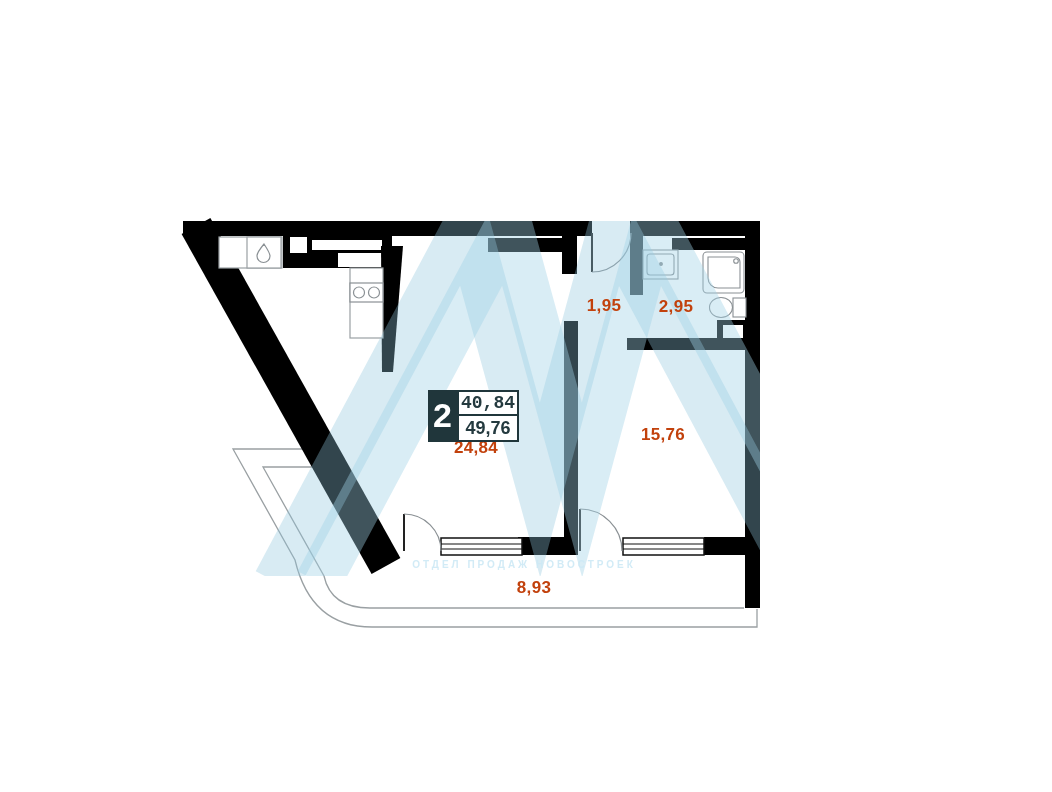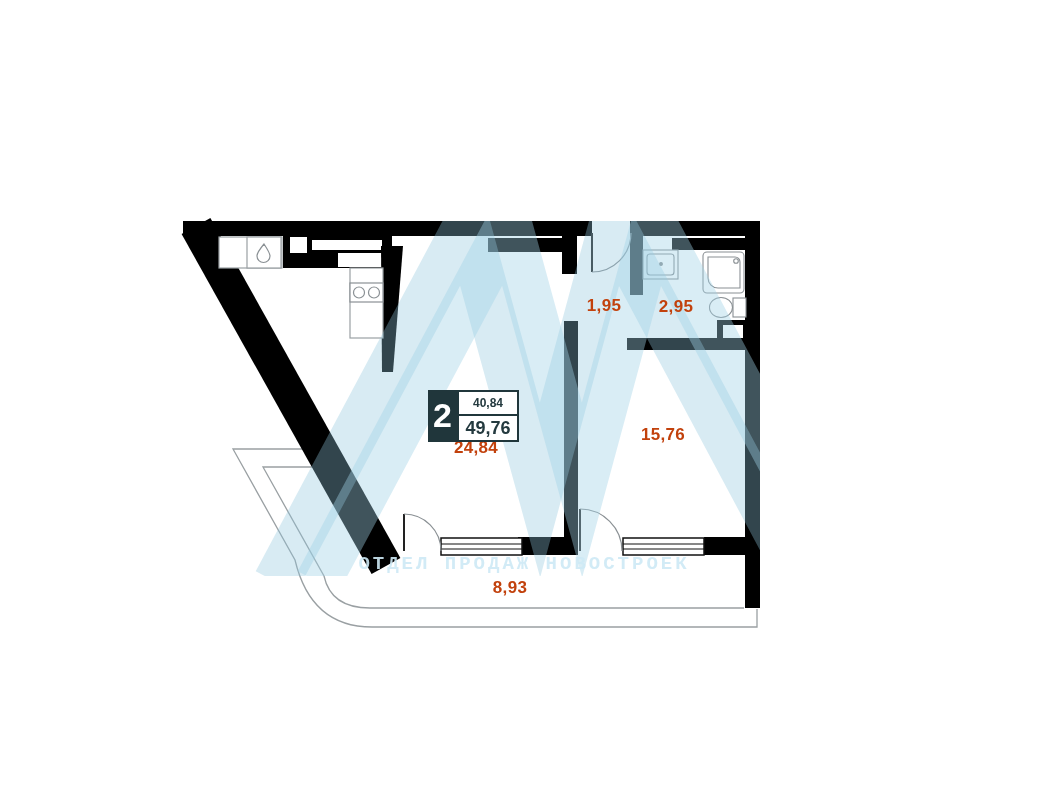--- a/index.html
+++ b/index.html
@@ -15,31 +15,31 @@
   
   #info-badge{position:absolute;left:428px;top:390px;display:flex;}
   #badge-rooms{
     width:29px;height:52px;background:#20363b;color:#ffffff;
     font-size:34px;font-weight:bold;line-height:50px;text-align:center;
   }
   .badge-box{
     width:58px;height:22px;background:#ffffff;border:2px solid #20363b;
     display:flex;align-items:center;justify-content:center;color:#243a3f;
   }
-  #badge-upper{font-size:12px;font-weight:bold;}
+  #badge-upper{font-size:18px;font-weight:bold;font-family:Liberation Mono, monospace;}
   #badge-lower{font-size:18px;font-weight:bold;margin-top:-2px;height:24px;text-align:center;}
   
   #wm-title{
     position:absolute;left:532px;top:528px;transform:translate(-50%,-50%);
     font-family:"Liberation Serif",serif;font-size:37px;letter-spacing:7px;
     color:rgba(170,215,235,0.85);white-space:nowrap;
   }
   #wm-subtitle{
     position:absolute;left:524px;top:564px;transform:translate(-50%,-50%);
-    font-family:Liberation Mono, monospace;font-size:19px;letter-spacing:3px;
+    font-family:Liberation Sans, sans-serif;font-size:10px;letter-spacing:3px;
     color:rgba(205,233,245,0.9);white-space:nowrap;font-weight:bold;
   }
 </style>
 </head>
 <body>
 
 <div id="canvas">
 
   <svg id="plan-svg" width="1052" height="792" viewBox="0 0 1052 792">
 
@@ -143,21 +143,21 @@
       <path d="M318,582 L509,224 L582,490 L654,224 L845,582" stroke="#9fd2e6" stroke-opacity="0.40" stroke-width="46"></path>
     </g>
   </svg>
 
   <div id="wm-subtitle">ОТДЕЛ ПРОДАЖ НОВОСТРОЕК</div>
 
   <div class="room-label" style="left:604px;top:306px">1,95</div>
   <div class="room-label" style="left:676px;top:307px">2,95</div>
   <div class="room-label" style="left:663px;top:435px">15,76</div>
   <div class="room-label" style="left:476px;top:448px">24,84</div>
-  <div class="room-label" style="left:510px;top:588px">8,93</div>
+  <div class="room-label" style="left:534px;top:588px">8,93</div>
 
   <div id="info-badge">
     <div id="badge-rooms">2</div>
     <div>
       <div id="badge-upper" class="badge-box">40,84</div>
       <div id="badge-lower" class="badge-box">49,76</div>
     </div>
   </div>
 
 </div>

